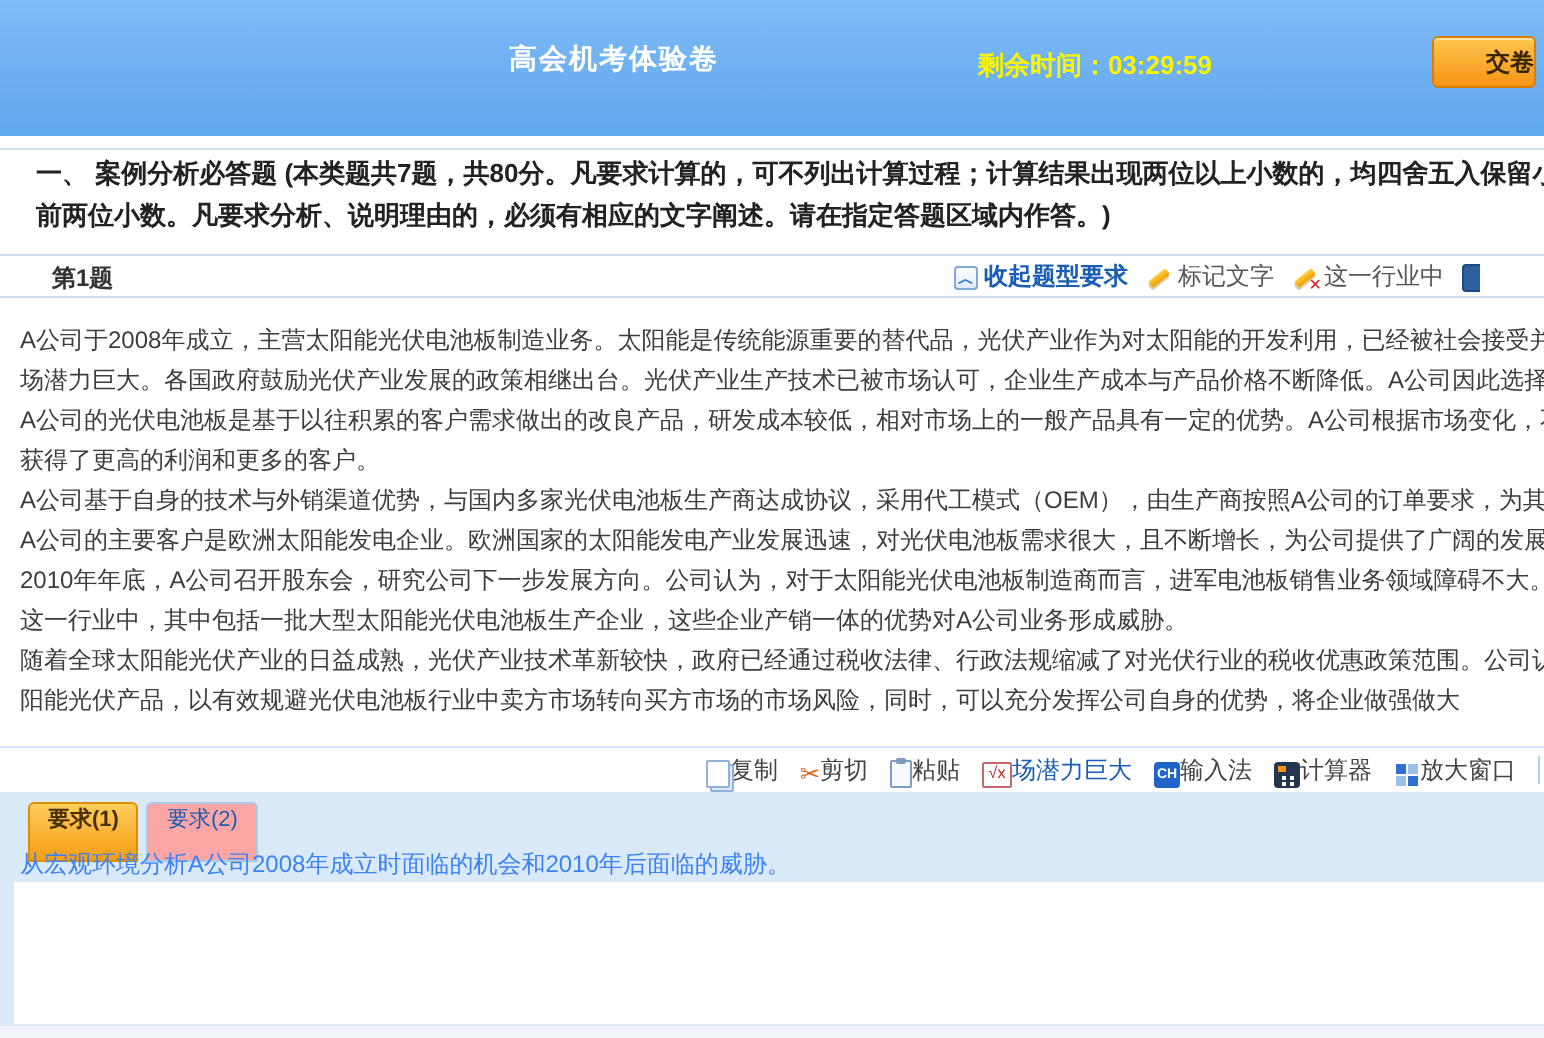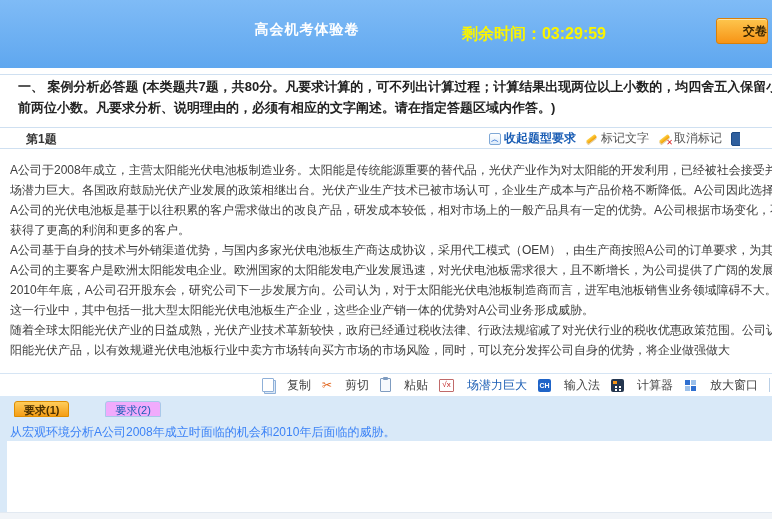--- a/index.html
+++ b/index.html
@@ -4,21 +4,21 @@
 <style>
   html,body{margin:0;padding:0;background:#fff;}
   body{font-family:"Liberation Sans","DejaVu Sans",sans-serif;}
   #app{position:relative;width:772px;height:519px;overflow:hidden;background:#fff;}
 
   
   .header{position:absolute;left:0;top:0;width:772px;height:68px;
     background:linear-gradient(#7fbbf6,#5fa7ef);}
   .header-title{position:absolute;left:0;top:21px;width:614px;text-align:center;
     color:#fff;font-size:14px;font-weight:bold;letter-spacing:1px;}
-  .timer{position:absolute;right:166px;top:24px;font-size:16px;font-weight:bold;
+  .timer{position:absolute;right:166px;top:24px;font-size:13px;font-weight:bold;
     color:#fbf400;white-space:nowrap;}
   .submit-btn{position:absolute;right:4px;top:18px;width:52px;height:26px;
     background:linear-gradient(#fdc64e,#f79416);border:1px solid #d97f08;border-radius:3px;
     color:#3a2600;font-size:12px;font-weight:bold;text-align:right;line-height:24px;cursor:pointer;
     box-shadow:inset 0 1px 0 rgba(255,255,255,.5);box-sizing:border-box;}
 
   .hairline{position:absolute;left:0;width:772px;height:1px;background:#cfe0f1;}
 
   
   .instruction{position:absolute;left:0;top:76px;width:772px;height:48px;overflow:hidden;}
@@ -46,21 +46,21 @@
 
   
   .passage{position:absolute;left:0;top:158px;width:772px;height:216px;overflow:hidden;
     padding:2px 0 0 10px;box-sizing:border-box;border-bottom:1px solid #d6e5f4;}
   .passage .pline{white-space:pre;font-size:12px;line-height:20px;color:#3d3d3d;}
 
   
   .toolbar{position:absolute;left:0;top:374px;width:772px;height:22px;display:flex;
     justify-content:flex-end;align-items:center;gap:11px;overflow:hidden;padding-right:4px;
     box-sizing:border-box;}
-  .tb-item{display:flex;align-items:center;gap:13px;font-size:12px;color:#444;cursor:pointer;white-space:nowrap;}
+  .tb-item{display:flex;align-items:flex-end;gap:0;font-size:12px;color:#444;cursor:pointer;white-space:nowrap;}
   .tb-item.blue{color:#1a5db4;}
   .ic{display:inline-block;position:relative;width:13px;height:13px;}
   .ic-copy{width:10px;height:12px;background:#fff;border:1px solid #8fb0d8;border-radius:1px;
     box-shadow:2px 2px 0 -1px #dce9f7,2px 2px 0 0 #8fb0d8;}
   .ic-cut{color:#e2641b;font-size:12px;line-height:13px;width:auto;height:auto;}
   .ic-paste{width:9px;height:12px;background:#f6f9fd;border:1px solid #7f9cc0;border-radius:1px;}
   .ic-paste::before{content:"";position:absolute;left:2px;top:-2px;width:5px;height:3px;
     background:#7f9cc0;border-radius:1px;}
   .ic-formula{width:13px;height:11px;background:#fff;border:1px solid #c06a6a;border-radius:1px;
     color:#c02020;font-size:8px;line-height:10px;text-align:center;}
@@ -70,25 +70,25 @@
   .ic-calc::before{content:"";position:absolute;left:2px;top:2px;width:4px;height:3px;background:#f59416;}
   .ic-calc::after{content:"";position:absolute;left:8px;top:7px;width:2px;height:2px;background:#fff;
     box-shadow:-4px 0 0 #fff,0 3px 0 #fff,-4px 3px 0 #fff;}
   .ic-zoomwin::before{content:"";position:absolute;left:1px;top:1px;width:5px;height:5px;background:#2f6fd0;
     box-shadow:6px 0 0 #9cc0ea,0 6px 0 #9cc0ea,6px 6px 0 #2f6fd0;}
   .tb-divider{width:1px;height:14px;background:#b9cfe6;margin-right:-2px;}
 
   
   .answer-band{position:absolute;left:0;top:396px;width:772px;height:123px;background:#d9e9f8;}
   .tabs{position:absolute;left:14px;top:401px;display:flex;gap:4px;}
-  .tab{height:16px;padding:0 9px;font-size:11px;line-height:17px;border-radius:3px 3px 0 0;
+  .tab{height:30px;padding:0 9px;font-size:11px;line-height:17px;border-radius:3px 3px 0 0;
     cursor:pointer;box-sizing:border-box;}
   .tab.active{background:linear-gradient(#fecd5c,#f59d15);border:1px solid #e08e00;
     color:#4a3000;font-weight:bold;}
-  .tab.inactive{background:#f0abfc;border:1px solid #a9c9e9;color:#1a5db4;margin-left:32px;}
+  .tab.inactive{background:#fca5a5;border:1px solid #a9c9e9;color:#1a5db4;}
   .requirement{position:absolute;left:10px;top:424px;width:758px;font-size:12px;color:#3b82f6;
     white-space:pre;overflow:hidden;}
   .answer-box{position:absolute;left:7px;top:441px;width:765px;height:71px;background:#fff;}
   .answer-box textarea{width:100%;height:100%;border:none;outline:none;resize:none;
     background:#fff;font-family:"Liberation Sans","DejaVu Sans",sans-serif;font-size:12px;
     box-sizing:border-box;padding:4px 6px;}
   .bottom-strip{position:absolute;left:0;top:512px;width:772px;height:7px;background:#f1f4f8;
     border-top:1px solid #e2e9f1;box-sizing:border-box;}
 </style>
 </head>
@@ -119,21 +119,21 @@
         <span>收起题型要求</span>
       </div>
       <div class="tool-link gray">
         <span class="ic-pen"></span>
         <span>标记文字</span>
       </div>
       <div class="tool-link gray">
         <span class="ic-pen">
             <span class="ic-x">✕</span>
           </span>
-        <span>取消标记</span>
+        <span>这一行业中</span>
       </div>
       <div class="edge-icon"></div>
     </div>
   </div>
 
   <div class="hairline" style="top:148px;"></div>
 
   <div class="passage">
     <div class="pline">A公司于2008年成立，主营太阳能光伏电池板制造业务。太阳能是传统能源重要的替代品，光伏产业作为对太阳能的开发利用，已经被社会接受并获得推崇，国内外市场需求不断攀升，市</div>
     <div class="pline">场潜力巨大。各国政府鼓励光伏产业发展的政策相继出台。光伏产业生产技术已被市场认可，企业生产成本与产品价格不断降低。A公司因此选择生产太阳能光伏电池板，产品主要出口欧洲</div>

